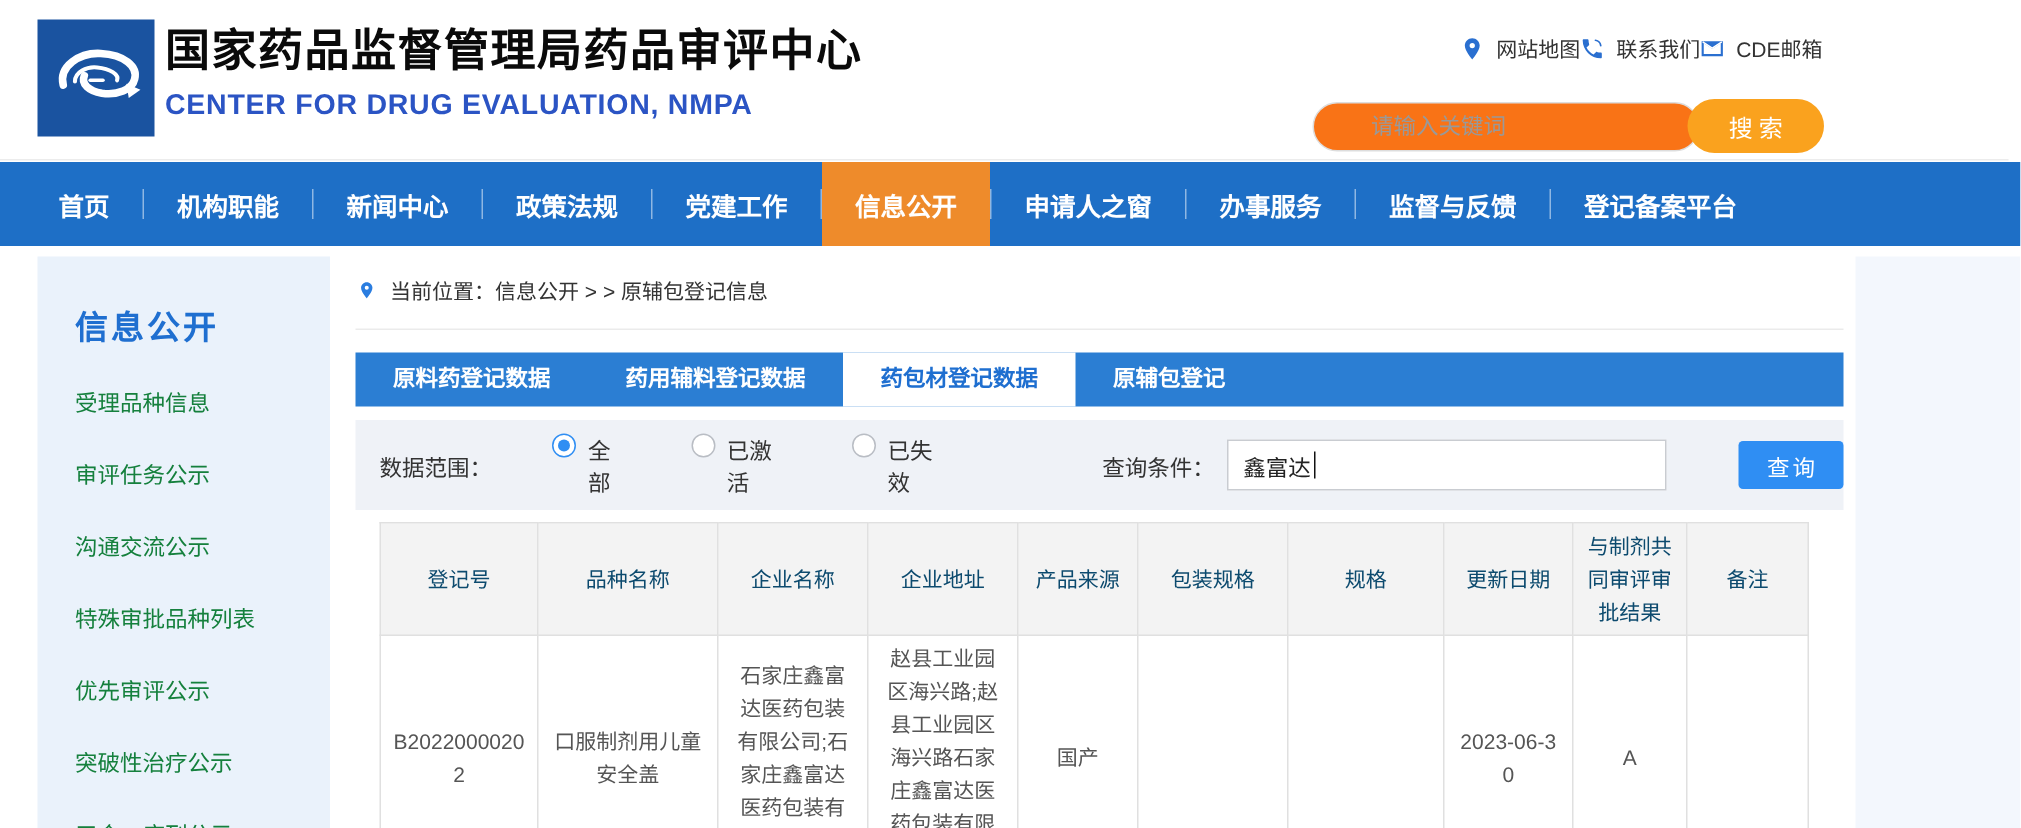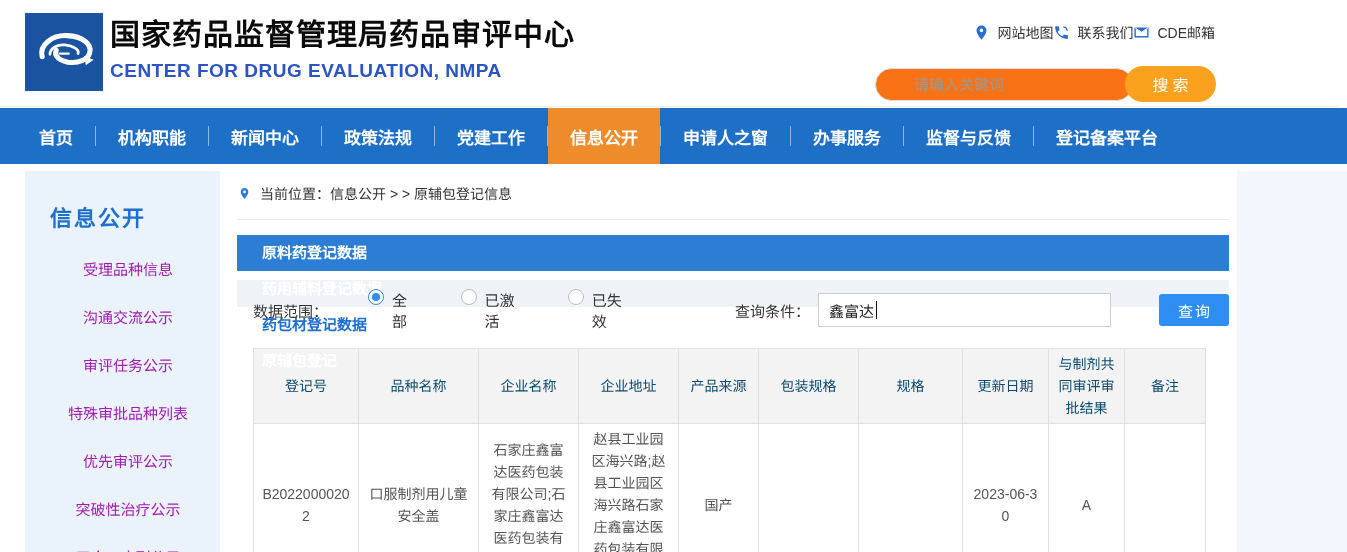--- a/index.html
+++ b/index.html
@@ -36,30 +36,30 @@
   .nav-item.active { background:#ee8b2b; }
   .nav-sep { width:1px; height:20px; background:rgba(255,255,255,.5); align-self:center; }
 
   
   .right-bg { position:absolute; left:1237px; top:171px; width:110px; height:381px; background:#f3f7fd; }
 
   
   .sidebar { position:absolute; left:25px; top:171px; width:195px; height:381px; background:#eaf2fb; }
   .sidebar-title { margin:29px 0 0 25px; font-size:22px; font-weight:bold; color:#1f6fd0; letter-spacing:2px; }
   .sidebar-list { margin-top:14px; }
-  .sidebar-item { padding:0 14px 0 25px; height:48px; line-height:48px; font-size:15px; color:#a21caf;
-    cursor:pointer; white-space:nowrap;text-align:center; }
+  .sidebar-item { padding:0 14px 0 25px; height:48px; line-height:48px; font-size:15px; color:#15803d;
+    cursor:pointer; white-space:nowrap; }
 
   
   .content { position:absolute; left:237px; top:171px; width:992px; }
   .breadcrumb { display:flex; align-items:center; gap:9px; margin-top:12px; padding-bottom:16px;
     border-bottom:1px solid #ebebeb; font-size:14px; color:#333; }
   .breadcrumb svg { width:13px; height:17px; color:#2a7de0; flex:none; margin-left:1px; }
 
-  .tabs { margin-top:15px; height:36px; background:#2b7ed3; display:flex;flex-direction:column; }
+  .tabs { margin-top:15px; height:36px; background:#2b7ed3; display:flex; }
   .tab { height:36px; line-height:36px; padding:0 25px; color:#fff; font-size:15px; font-weight:bold;
     cursor:pointer; white-space:nowrap; }
   .tab.active { background:#fff; color:#1f6fd0; }
 
   .filter { margin-top:9px; height:60px; background:#eff2f7; display:flex; align-items:center; font-size:15px; color:#333; }
   .filter-label { margin-left:16px; white-space:nowrap; }
   .radio-group { display:flex; align-items:center; }
   .radio-opt { display:flex; align-items:flex-start; gap:8px; margin-left:40px; cursor:pointer; }
   .radio-circle { width:16px; height:16px; border-radius:50%; border:1px solid #b9bdc4; background:#fff;
     display:flex; align-items:center; justify-content:center; flex:none; }
@@ -153,22 +153,22 @@
     <div class="nav-sep"></div>
     <div class="nav-item">登记备案平台</div>
   </div>
 
   <div class="right-bg"></div>
 
   <div class="sidebar">
     <div class="sidebar-title">信息公开</div>
     <div class="sidebar-list">
       <div class="sidebar-item">受理品种信息</div>
+      <div class="sidebar-item">审评任务公示</div>
       <div class="sidebar-item">沟通交流公示</div>
-      <div class="sidebar-item">审评任务公示</div>
       <div class="sidebar-item">特殊审批品种列表</div>
       <div class="sidebar-item">优先审评公示</div>
       <div class="sidebar-item">突破性治疗公示</div>
       <div class="sidebar-item">三合一序列公示</div>
     </div>
   </div>
 
   <div class="content">
 
     <div class="breadcrumb">

